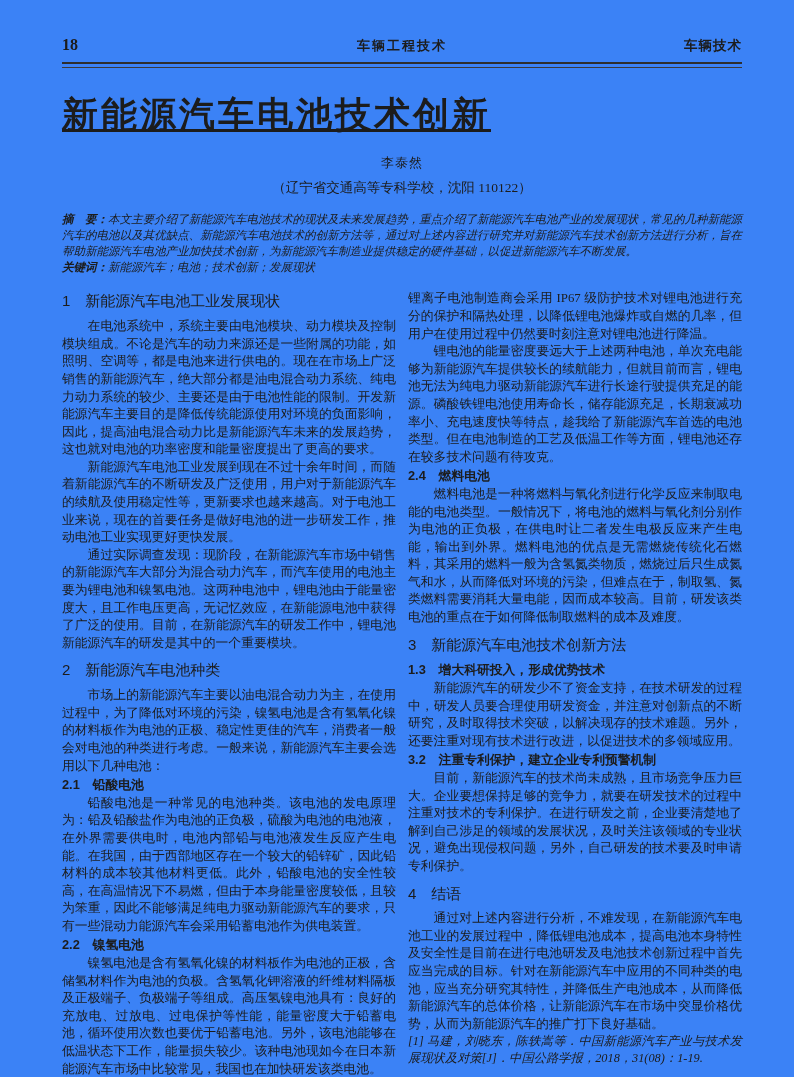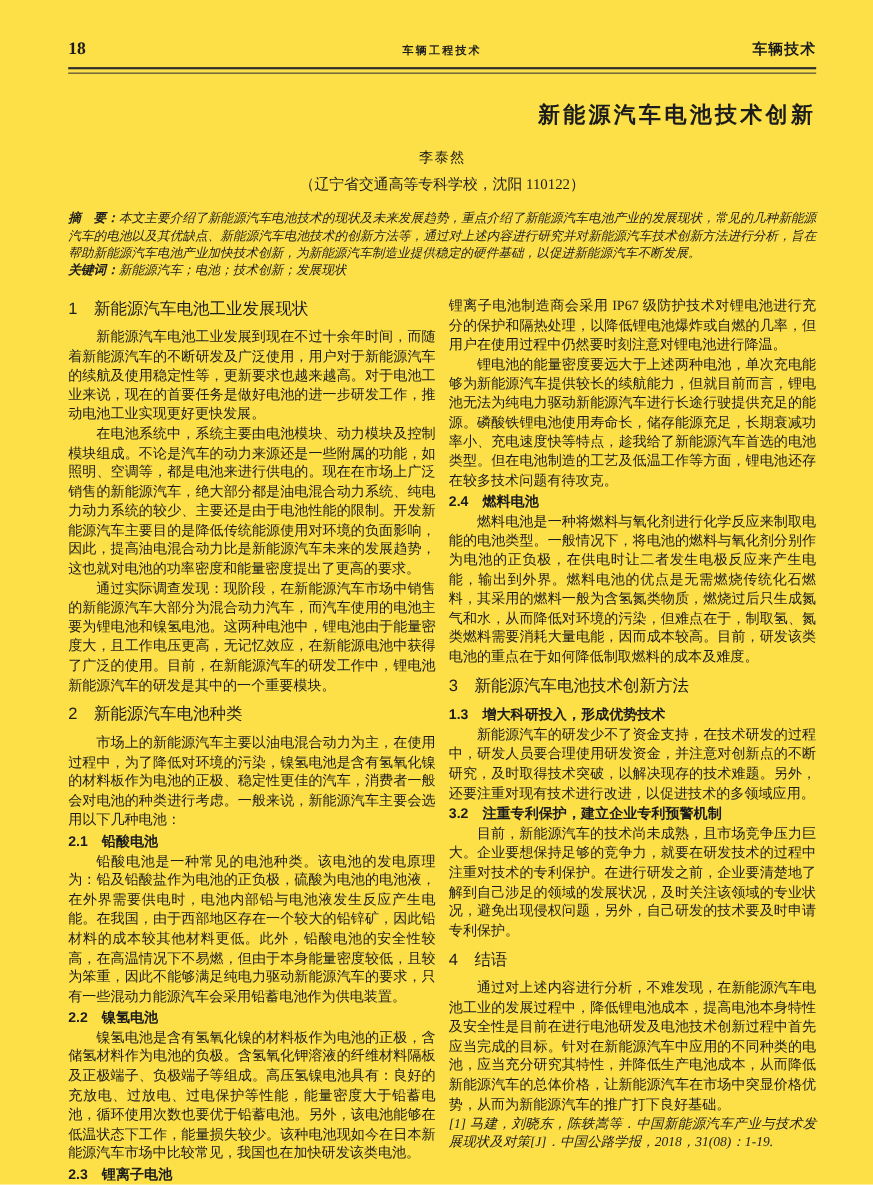--- a/index.html
+++ b/index.html
@@ -7,63 +7,64 @@
     padding: 0;
     background: #ffffff;
     font-family: "Liberation Serif", serif;
     color: #1c1c1c;
   }
   .page {
     position: relative;
     width: 794px;
     height: 1077px;
     box-sizing: border-box;
-    background: #fde047;
+    background: #3b82f6;
     padding: 36px 52px 0 62px;
     overflow: hidden;
   }
   
   .running-head {
     display: grid;
     grid-template-columns: 1fr auto 1fr;
     align-items: baseline;
     font-size: 13px;
   }
   .page-num {
     justify-self: start;
     font-family: "Liberation Serif", serif;
     font-weight: bold;
     font-size: 16px;
   }
   .head-center {
     justify-self: center;
     font-family: "Liberation Sans", sans-serif;
     font-weight: bold;
-    font-size: 10px;
+    font-size: 13px;
     letter-spacing: 2px;
   }
   .head-right {
     justify-self: end;
     font-family: "Liberation Sans", sans-serif;
     font-weight: bold;
     font-size: 13.5px;
     letter-spacing: 1px;
   }
   .rule-thick { height: 2px; background: #2e2e2e; margin-top: 7px; }
   .rule-thin  { height: 1px; background: #3a3a3a; margin-top: 3px; }
 
   
   .article-title {
     margin: 26px 0 0 0;
-    text-align: right;
+    text-align: left;
     font-family: "Liberation Serif", serif;
     font-weight: bold;
-    font-size: 20px;
+    font-size: 36px;
     letter-spacing: 3px;
     line-height: 1.2;
+    text-decoration: underline;
   }
   .author {
     margin-top: 17px;
     text-align: center;
     font-size: 13px;
     letter-spacing: 1px;
   }
   .affiliation {
     margin-top: 7px;
     text-align: center;
@@ -146,22 +147,22 @@
 
   <div class="abstract-block">
     <p><span class="lbl">摘　要：</span><span>本文主要介绍了新能源汽车电池技术的现状及未来发展趋势，重点介绍了新能源汽车电池产业的发展现状，常见的几种新能源汽车的电池以及其优缺点、新能源汽车电池技术的创新方法等，通过对上述内容进行研究并对新能源汽车技术创新方法进行分析，旨在帮助新能源汽车电池产业加快技术创新，为新能源汽车制造业提供稳定的硬件基础，以促进新能源汽车不断发展。</span></p>
     <p><span class="lbl">关键词：</span><span>新能源汽车；电池；技术创新；发展现状</span></p>
   </div>
 
   <div class="columns">
 
     <div class="col">
       <h2 class="sec-h1">1　新能源汽车电池工业发展现状</h2>
+      <p class="body-p">在电池系统中，系统主要由电池模块、动力模块及控制模块组成。不论是汽车的动力来源还是一些附属的功能，如照明、空调等，都是电池来进行供电的。现在在市场上广泛销售的新能源汽车，绝大部分都是油电混合动力系统、纯电力动力系统的较少、主要还是由于电池性能的限制。开发新能源汽车主要目的是降低传统能源使用对环境的负面影响，因此，提高油电混合动力比是新能源汽车未来的发展趋势，这也就对电池的功率密度和能量密度提出了更高的要求。</p>
       <p class="body-p">新能源汽车电池工业发展到现在不过十余年时间，而随着新能源汽车的不断研发及广泛使用，用户对于新能源汽车的续航及使用稳定性等，更新要求也越来越高。对于电池工业来说，现在的首要任务是做好电池的进一步研发工作，推动电池工业实现更好更快发展。</p>
-      <p class="body-p">在电池系统中，系统主要由电池模块、动力模块及控制模块组成。不论是汽车的动力来源还是一些附属的功能，如照明、空调等，都是电池来进行供电的。现在在市场上广泛销售的新能源汽车，绝大部分都是油电混合动力系统、纯电力动力系统的较少、主要还是由于电池性能的限制。开发新能源汽车主要目的是降低传统能源使用对环境的负面影响，因此，提高油电混合动力比是新能源汽车未来的发展趋势，这也就对电池的功率密度和能量密度提出了更高的要求。</p>
       <p class="body-p">通过实际调查发现：现阶段，在新能源汽车市场中销售的新能源汽车大部分为混合动力汽车，而汽车使用的电池主要为锂电池和镍氢电池。这两种电池中，锂电池由于能量密度大，且工作电压更高，无记忆效应，在新能源电池中获得了广泛的使用。目前，在新能源汽车的研发工作中，锂电池新能源汽车的研发是其中的一个重要模块。</p>
       <h2 class="sec-h1">2　新能源汽车电池种类</h2>
       <p class="body-p">市场上的新能源汽车主要以油电混合动力为主，在使用过程中，为了降低对环境的污染，镍氢电池是含有氢氧化镍的材料板作为电池的正极、稳定性更佳的汽车，消费者一般会对电池的种类进行考虑。一般来说，新能源汽车主要会选用以下几种电池：</p>
       <h3 class="sec-h2">2.1　铅酸电池</h3>
       <p class="body-p">铅酸电池是一种常见的电池种类。该电池的发电原理为：铅及铅酸盐作为电池的正负极，硫酸为电池的电池液，在外界需要供电时，电池内部铅与电池液发生反应产生电能。在我国，由于西部地区存在一个较大的铅锌矿，因此铅材料的成本较其他材料更低。此外，铅酸电池的安全性较高，在高温情况下不易燃，但由于本身能量密度较低，且较为笨重，因此不能够满足纯电力驱动新能源汽车的要求，只有一些混动力能源汽车会采用铅蓄电池作为供电装置。</p>
       <h3 class="sec-h2">2.2　镍氢电池</h3>
       <p class="body-p">镍氢电池是含有氢氧化镍的材料板作为电池的正极，含储氢材料作为电池的负极。含氢氧化钾溶液的纤维材料隔板及正极端子、负极端子等组成。高压氢镍电池具有：良好的充放电、过放电、过电保护等性能，能量密度大于铅蓄电池，循环使用次数也要优于铅蓄电池。另外，该电池能够在低温状态下工作，能量损失较少。该种电池现如今在日本新能源汽车市场中比较常见，我国也在加快研发该类电池。</p>
       <h3 class="sec-h2">2.3　锂离子电池</h3>
 
     </div>

